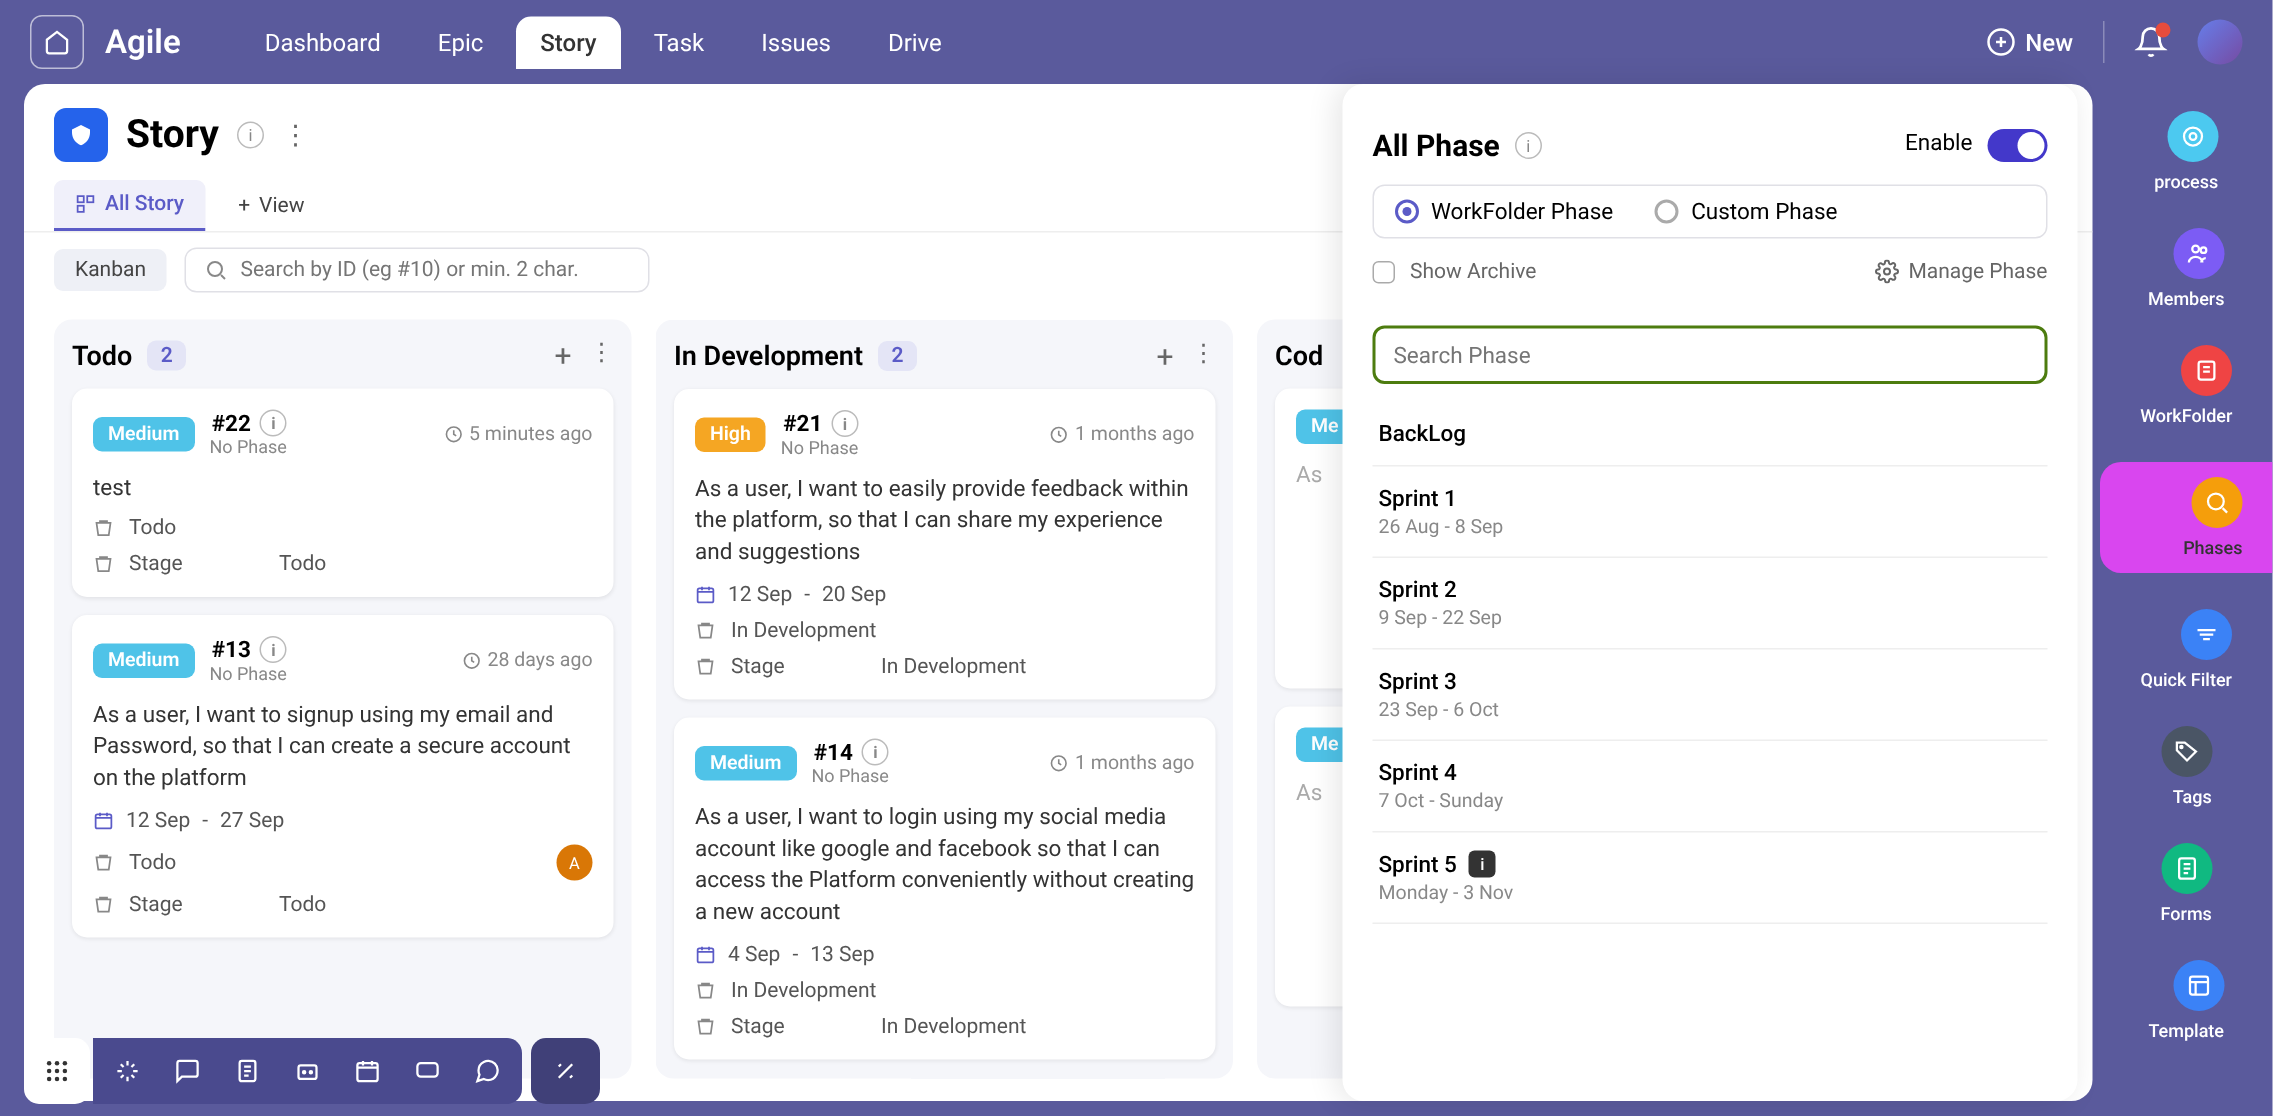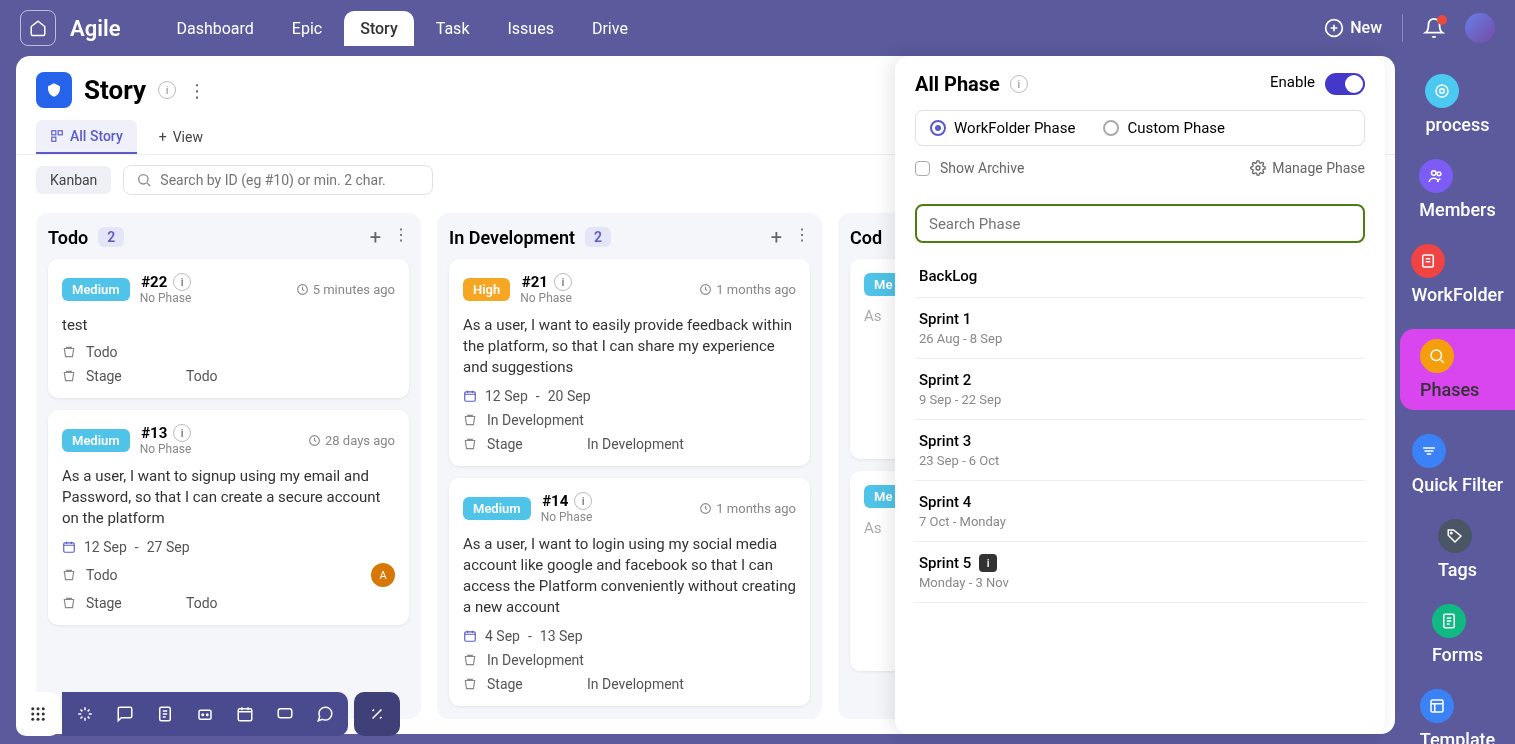--- a/index.html
+++ b/index.html
@@ -6,21 +6,21 @@
 body { background: #5a5a9c; width: 1515px; height: 744px; overflow: hidden; position: relative; }
 
 
 .topnav { height: 56px; display: flex; align-items: center; padding: 0 20px; color: #fff; }
 .home-icon { width: 36px; height: 36px; border: 1.5px solid rgba(255,255,255,0.6); border-radius: 8px; display: flex; align-items: center; justify-content: center; margin-right: 14px; }
 .brand { font-size: 22px; font-weight: 600; margin-right: 40px; }
 .nav-tabs { display: flex; gap: 6px; }
 .nav-tab { padding: 8px 16px; font-size: 16px; color: #fff; cursor: pointer; border-radius: 10px 10px 0 0; }
 .nav-tab.active { background: #fff; color: #333; font-weight: 500; }
 .nav-right { margin-left: auto; display: flex; align-items: center; gap: 20px; }
-.new-btn { display: flex; align-items: flex-start; gap: 6px; font-size: 16px; font-weight: 500; }
+.new-btn { display: flex; align-items: center; gap: 6px; font-size: 16px; font-weight: 500; }
 .bell { position: relative; font-size: 20px; }
 .red-dot { position: absolute; top: -2px; right: -2px; width: 10px; height: 10px; background: #e74c3c; border-radius: 50%; }
 .avatar { width: 30px; height: 30px; border-radius: 50%; background: linear-gradient(135deg,#667eea,#764ba2); }
 
 
 .main { position: absolute; top: 56px; left: 16px; right: 120px; bottom: 10px; background: #fff; border-radius: 14px; padding: 16px 0 0 0; overflow: hidden; }
 .page-header { display: flex; align-items: center; gap: 12px; padding: 0 20px 12px 20px; }
 .story-icon { width: 36px; height: 36px; background: #2563eb; border-radius: 8px; display: flex; align-items: center; justify-content: center; color: #fff; }
 .page-title { font-size: 26px; font-weight: 700; }
 .info-icon-sm { width: 18px; height: 18px; border: 1.5px solid #bbb; border-radius: 50%; display: inline-flex; align-items: center; justify-content: center; font-size: 11px; color: #888; }
@@ -53,21 +53,21 @@
 .card-id { font-size: 15px; font-weight: 700; display: flex; align-items: center; gap: 6px; justify-content: flex-end; }
 .card-phase { font-size: 12px; color: #888; }
 .card-time { margin-left: auto; font-size: 13px; color: #888; display: flex; align-items: center; gap: 4px; }
 .card-body { margin-top: 10px; font-size: 15px; color: #333; line-height: 1.4; }
 .card-dates { margin-top: 10px; display: flex; align-items: center; gap: 8px; font-size: 14px; color: #555; }
 .card-row { margin-top: 8px; display: flex; align-items: center; gap: 10px; font-size: 14px; color: #555; }
 .avatar-sm { width: 24px; height: 24px; border-radius: 50%; background: #d97706; color: #fff; display: flex; align-items: center; justify-content: center; font-size: 11px; margin-left: auto; }
 .stage-label { width: 90px; }
 
 
-.phase-panel { position: absolute; top: 56px; right: 130px; width: 490px; bottom: 10px; background: #fff; border-radius: 14px; padding: 16px 20px; box-shadow: -4px 0 20px rgba(0,0,0,0.1); z-index: 10; }
+.phase-panel { position: absolute; top: 56px; right: 130px; width: 490px; bottom: 10px; background: #fff; border-radius: 14px; padding: 29px 20px; box-shadow: -4px 0 20px rgba(0,0,0,0.1); z-index: 10; }
 .phase-header { display: flex; align-items: center; gap: 10px; margin-bottom: 14px; }
 .phase-title { font-size: 20px; font-weight: 700; }
 .enable-row { margin-left: auto; display: flex; align-items: flex-start; gap: 10px; font-size: 15px; }
 .toggle { width: 40px; height: 22px; background: #4338ca; border-radius: 11px; position: relative; }
 .toggle::after { content: ''; position: absolute; right: 2px; top: 2px; width: 18px; height: 18px; background: #fff; border-radius: 50%; }
 
 .phase-type { border: 1px solid #e0e0e6; border-radius: 8px; padding: 8px 14px; display: flex; gap: 28px; margin-bottom: 14px; }
 .radio-opt { display: flex; align-items: center; gap: 8px; font-size: 15px; }
 .radio { width: 16px; height: 16px; border: 2px solid #5b5bc7; border-radius: 50%; display: inline-block; position: relative; }
 .radio.checked::after { content: ''; position: absolute; inset: 3px; background: #5b5bc7; border-radius: 50%; }
@@ -80,21 +80,21 @@
 .phase-search { border: 2px solid #4d7c0f; border-radius: 8px; padding: 8px 12px; margin-bottom: 12px; margin-top: 28px; }
 .phase-search input { border: none; outline: none; width: 100%; font-size: 15px; }
 
 .phase-item { padding: 12px 4px; border-bottom: 1px solid #eee; cursor: pointer; }
 .phase-item-name { font-size: 15px; font-weight: 500; display: flex; align-items: center; gap: 8px; }
 .phase-item-dates { font-size: 13px; color: #888; margin-top: 3px; }
 .info-badge { background: #333; color: #fff; width: 18px; height: 18px; border-radius: 4px; display: inline-flex; align-items: center; justify-content: center; font-size: 11px; }
 
 
 .sidebar { position: absolute; top: 56px; right: 0; width: 115px; bottom: 0; display: flex; flex-direction: column; align-items: center; padding: 18px 0; gap: 24px; }
-.side-item { display: flex; flex-direction: column; align-items: flex-start; gap: 6px; color: #fff; font-size: 18px; font-weight: 500; cursor: pointer; }
+.side-item { display: flex; flex-direction: column; align-items: flex-end; gap: 6px; color: #fff; font-size: 12px; font-weight: 500; cursor: pointer; }
 .side-item.active { background: #d946ef; color: #333; padding: 10px 20px; border-radius: 14px 0 0 14px; margin-left: 10px; width: 115px; align-self: flex-end; }
 .side-icon { width: 34px; height: 34px; border-radius: 50%; display: flex; align-items: center; justify-content: center; }
 .ic-process { background: #4cc9f0; }
 .ic-members { background: #7c5cf4; }
 .ic-attr { background: #ef4444; }
 .ic-phases { background: #f59e0b; }
 .ic-filter { background: #3b82f6; }
 .ic-tags { background: #4a5565; }
 .ic-forms { background: #10b981; }
 .ic-template { background: #3b82f6; }
@@ -398,21 +398,21 @@
       <div class="phase-item">
         <div class="phase-item-name">Sprint 2 </div>
         <div class="phase-item-dates">9 Sep - 22 Sep</div>
       </div>
       <div class="phase-item">
         <div class="phase-item-name">Sprint 3 </div>
         <div class="phase-item-dates">23 Sep - 6 Oct</div>
       </div>
       <div class="phase-item">
         <div class="phase-item-name">Sprint 4 </div>
-        <div class="phase-item-dates">7 Oct - Monday</div>
+        <div class="phase-item-dates">7 Oct - Sunday</div>
       </div>
       <div class="phase-item">
         <div class="phase-item-name">Sprint 5 <span class="info-badge">i</span></div>
         <div class="phase-item-dates">Monday - 3 Nov</div>
       </div>
     </div>
 </div>
 
 <div class="sidebar" id="sidebar">
     <div class="side-item">

